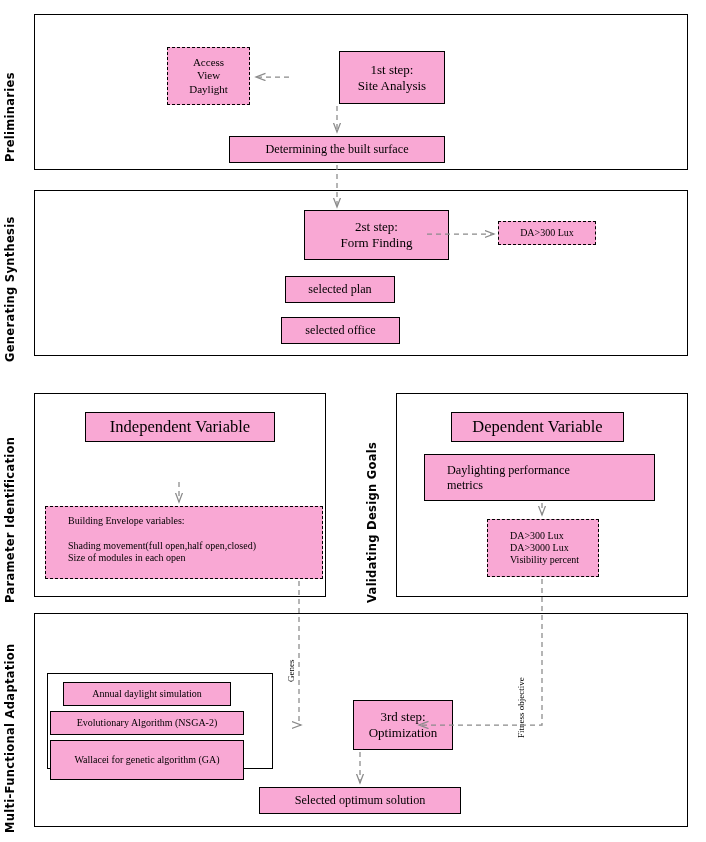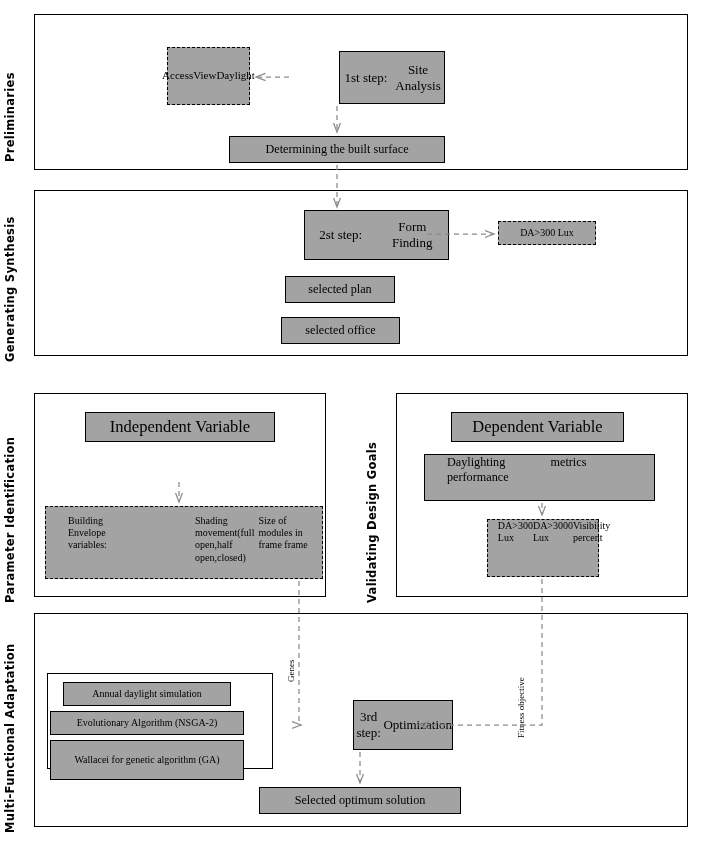--- a/index.html
+++ b/index.html
@@ -35,23 +35,23 @@
     white-space: nowrap;
     transform-origin: left bottom;
     transform: rotate(-90deg);
   }
 
   
   .box {
     position: absolute;
     box-sizing: border-box;
     border: 1.3px solid #000;
-    background: #a3a3a3;
+    background: #f9a8d4;
     display: flex;
-    flex-direction: row;
+    flex-direction: column;
     align-items: center;
     justify-content: center;
     text-align: center;
     color: #000;
     font-family: "Liberation Serif", serif;
     line-height: 1.22;
   }
   .box.dashed {
     border: 1.3px dashed #000;
   }
@@ -130,25 +130,25 @@
   </div>
 
   <div class="panel" style="left:34px; top:393px; width:292px; height:204px;"></div>
   <div class="vlabel" style="left:17px; top:589px;">Parameter Identification</div>
 
   <div class="box fs16" style="left:85px; top:412px; width:190px; height:30px;">
     <span class="ln">Independent Variable</span>
   </div>
 
 
-  <div class="box dashed leftalign fs10" style="left:45px; top:506px; width:278px; height:73px; justify-content:center; padding-top:8px;">
+  <div class="box dashed leftalign fs10" style="left:45px; top:506px; width:278px; height:73px; justify-content:flex-start; padding-top:8px;">
     <span class="ln">Building  Envelope variables:</span>
     <span class="ln" style="height:13px;"></span>
     <span class="ln">Shading movement(full  open,half open,closed)</span>
-    <span class="ln">Size  of modules in  frame frame</span>
+    <span class="ln">Size  of modules in  each open</span>
   </div>
 
   <div class="panel" style="left:396px; top:393px; width:292px; height:204px;"></div>
   <div class="vlabel" style="left:379px; top:589px;">Validating Design Goals</div>
 
   <div class="box fs16" style="left:451px; top:412px; width:173px; height:30px;">
     <span class="ln">Dependent Variable</span>
   </div>
 
   <div class="box leftalign fs12" style="left:424px; top:454px; width:231px; height:47px; justify-content:center;">

